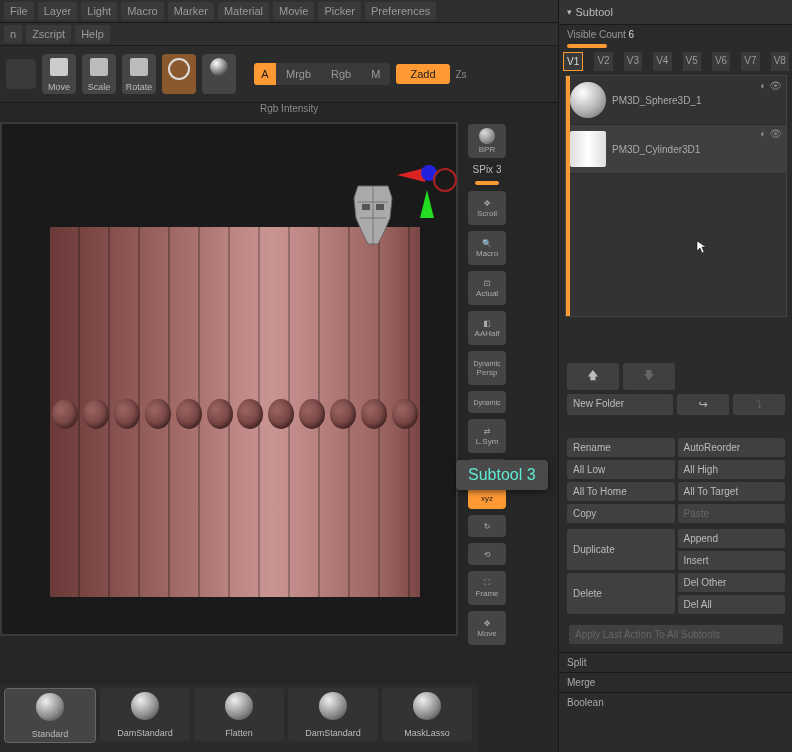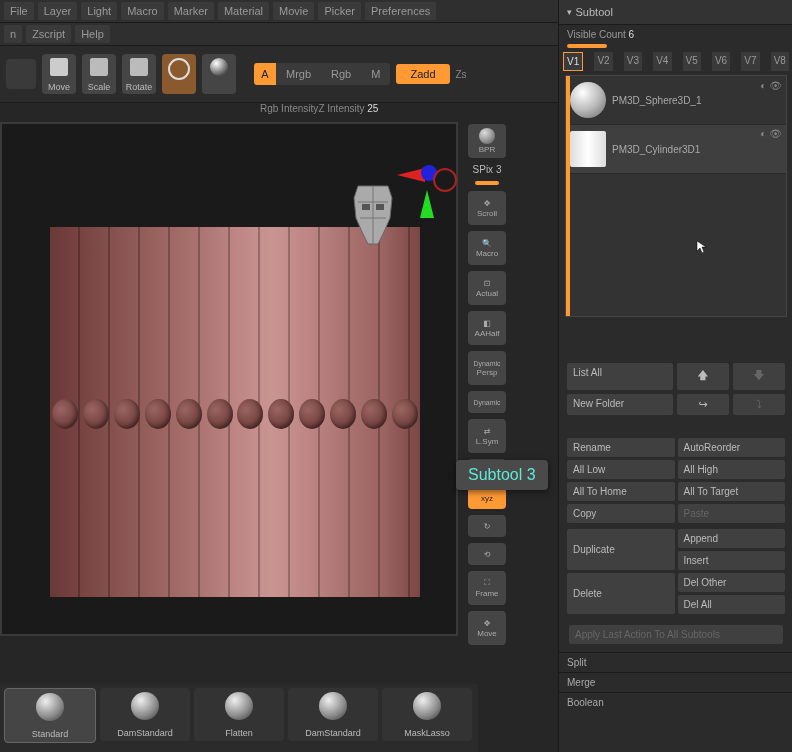--- a/index.html
+++ b/index.html
@@ -100,21 +100,21 @@
   <div style="width:6px"></div>
   <div class="mrgb">
     <div class="sw" style="display:flex;align-items:center;justify-content:center;color:#222">A</div>
     <span>Mrgb</span>
     <span>Rgb</span>
     <span>M</span>
   </div>
   <div class="zadd">Zadd</div>
   <span class="lbl">Zs</span>
 </div>
-<div style="display:flex;justify-content:flex-start;padding:0 10px 4px 260px;font-size:10px;color:#888">
+<div style="display:flex;justify-content:space-between;padding:0 10px 4px 260px;font-size:10px;color:#888">
   <span>Rgb Intensity</span>
   <span><span>Z Intensity</span> <span style="color:#ddd">25</span></span>
 </div>
 
 <div class="main">
   <div class="viewport">
     <div class="canvas">
       <div class="ridges"></div>
       <div class="bead-row">
         <div class="bead"></div>
@@ -251,21 +251,20 @@
       <div class="st-name">PM3D_Cylinder3D1</div>
       <div class="st-icons" style="top:52px">
           <span>◐</span>
           <span>👁</span>
         </div>
     </div>
   </div>
 
   <div style="height:40px"></div>
   <div class="btn-row">
-    <div class="pbtn">List All</div>
     <div class="pbtn arrow">🡅</div>
     <div class="pbtn arrow dim">🡇</div>
   </div>
   <div class="btn-row">
     <div class="pbtn">New Folder</div>
     <div class="pbtn arrow">↪</div>
     <div class="pbtn arrow dim">⤵</div>
   </div>
   <div style="height:18px"></div>
   <div class="grid2">

